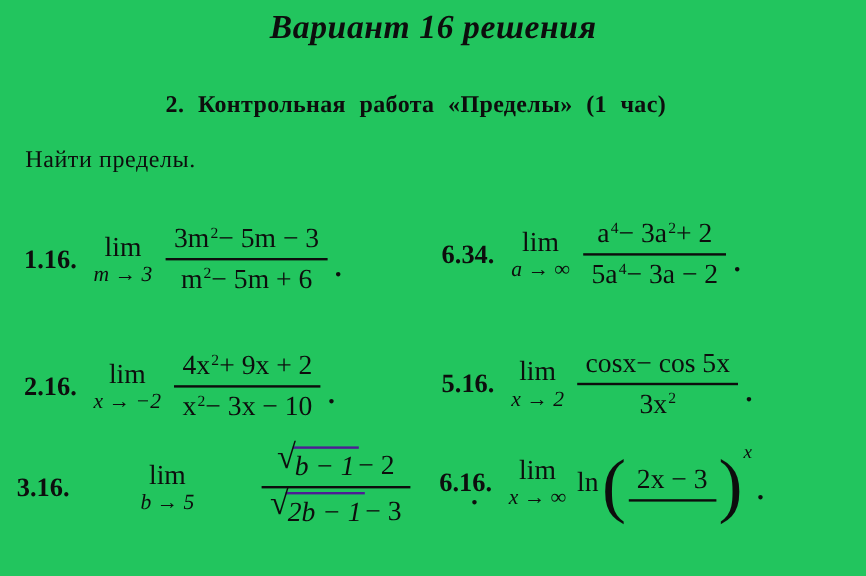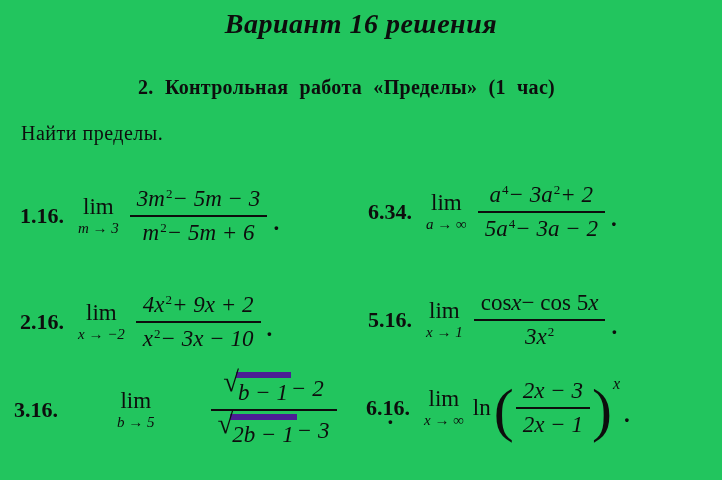--- a/index.html
+++ b/index.html
@@ -19,31 +19,31 @@
   .instruction {
     position:absolute; left:21px; top:122px; font-size:20px; letter-spacing:0.5px;
   }
   .prob {
     position:absolute; display:flex; align-items:center;
     font-size:23px; white-space:nowrap;
   }
   .pnum { font-weight:bold; margin-right:14px; font-size:22px; }
   .limblk { display:inline-flex; flex-direction:column; align-items:center; margin-right:9px; }
   .lim { font-style:normal; line-height:1.05; }
-  .limsub { font-size:15px; font-style:italic; line-height:1.1; margin-top:1px; }
+  .limsub { font-size:18px; font-style:italic; line-height:1.1; margin-top:1px; }
   .frac { display:inline-flex; flex-direction:column; align-items:center; margin:0 2px; }
   .fnum { padding:0 7px; margin-bottom:3px; display:inline-flex; align-items:baseline; }
   .fline { align-self:stretch; height:2px; background:#0d0d0d; }
   .fden { padding:0 7px; margin-top:3px; display:inline-flex; align-items:baseline; }
-  .it { font-style:italic; }
+  .it { }
   .rm { font-style:normal; }
   sup.e { font-size:13px; font-style:normal; line-height:0; position:relative; top:-8px; margin-left:1px; }
   .sqrt { display:inline-flex; align-items:flex-start; }
   .radsign { font-style:normal; font-size:1.25em; line-height:1; transform:translateY(-5px); margin-right:-3px; }
-  .radicand { border-top:6px solid #4c1d95; padding:2px 3px 0 2px; font-style:italic; }
+  .radicand { border-top:2px solid #4c1d95; padding:2px 3px 0 2px; font-style:italic; }
   .fn { font-style:normal; margin-right:3px; }
   .bigparen { font-style:normal; font-size:60px; font-weight:400; line-height:0.8; transform:translateY(2px); }
   .psup { font-size:16px; font-style:italic; position:relative; top:-24px; margin-left:1px; }
   .period { margin-left:4px; transform:translateY(7px); font-weight:bold; }
 </style>
 </head>
 <body>
 
 <div class="page">
 
@@ -118,21 +118,21 @@
           <span class="it"> − 3x − 10</span>
         </span>
     </span>
     <span class="period">.</span>
   </div>
 
   <div class="prob" style="left:368px; top:290px;">
     <span class="pnum">5.16.</span>
     <span class="limblk">
       <span class="lim">lim</span>
-      <span class="limsub">x → 1</span>
+      <span class="limsub">x → 2</span>
     </span>
     <span class="frac">
       <span class="fnum">
           <span class="rm">cos </span>
           <span class="it">x</span>
           <span class="rm"> − cos 5</span>
           <span class="it">x</span>
         </span>
       <span class="fline"></span>
       <span class="fden">
@@ -175,22 +175,19 @@
       <span class="lim">lim</span>
       <span class="limsub">x → ∞</span>
     </span>
     <span class="fn">ln</span>
     <span class="bigparen">(</span>
     <span class="frac">
       <span class="fnum">
           <span class="it">2x − 3</span>
         </span>
       <span class="fline"></span>
-      <span class="fden">
-          <span class="it">2x − 1</span>
-        </span>
     </span>
     <span class="bigparen">)</span>
     <sup class="psup">x</sup>
     <span class="period">.</span>
   </div>
 
 </div>
 
 </body></html>

